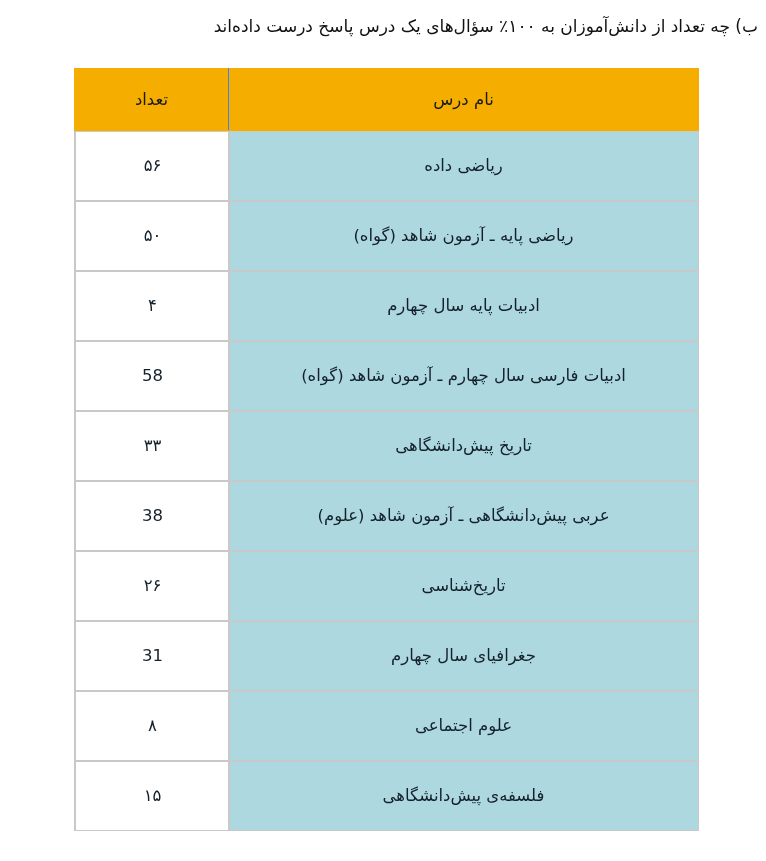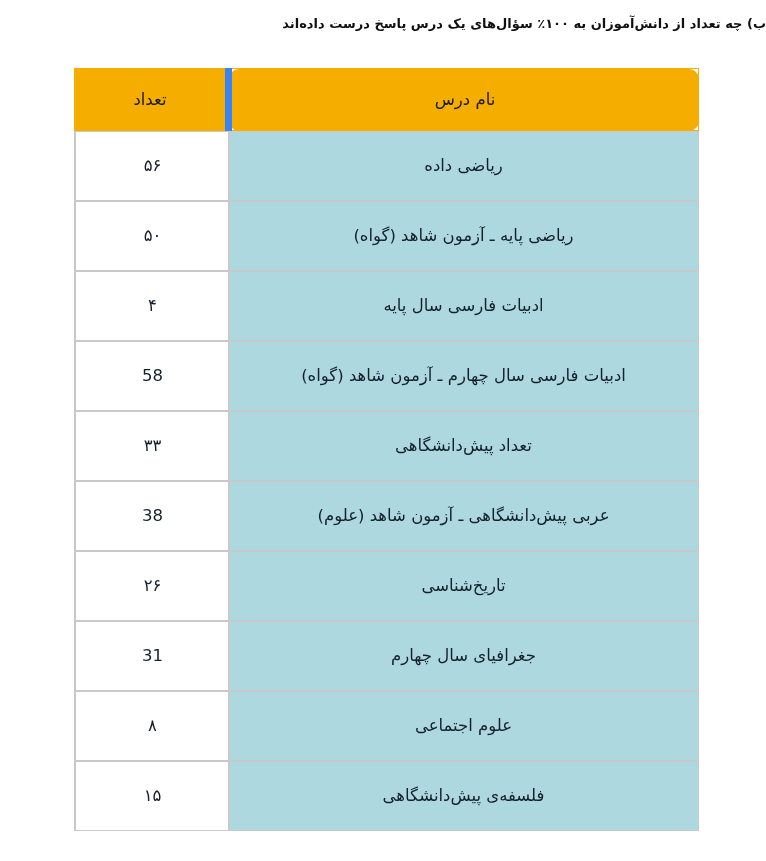--- a/index.html
+++ b/index.html
@@ -16,25 +16,25 @@
   }
   .page {
     position: relative;
     width: 766px;
     height: 861px;
     box-sizing: border-box;
   }
   .caption {
     direction: rtl;
     text-align: right;
-    font-size: 13px;
-    font-weight: 700;
+    font-size: 17px;
+    font-weight: 400;
     line-height: 1.5;
     color: #111111;
-    padding: 14px 0 0 12px;
+    padding: 14px 8px 0 12px;
     white-space: nowrap;
   }
   .table-wrap {
     position: absolute;
     top: 68px;
     right: 67px;
     width: 624px;
   }
   table.data-table {
     border-collapse: collapse;
@@ -60,22 +60,21 @@
   }
   table.data-table thead th {
     background: #f5ad00;
     color: #1a1a1a;
     font-weight: 400;
     height: 62px;
     border: 1px solid #f5ad00;
     outline: none;
   }
   table.data-table thead th.th-name {
-    border-left: 7px solid #3b82f6;
-    border-radius: 10px;
+    border-left: 1px solid #3b82f6;
   }
   table.data-table tbody td {
     height: 70px;
     border: 1px solid #ffffff;
     padding-left: 12px;
   }
   table.data-table tbody td.cell-name {
     background: #add8e0;
     color: #14202a;
     padding: 6px 14px;
@@ -114,29 +113,29 @@
       <tbody>
         <tr>
           <td class="cell-name">ریاضی داده</td>
           <td class="cell-count">۵۶</td>
         </tr>
         <tr>
           <td class="cell-name">ریاضی پایه ـ آزمون شاهد (گواه)</td>
           <td class="cell-count">۵۰</td>
         </tr>
         <tr>
-          <td class="cell-name">ادبیات فارسی سال پایه</td>
+          <td class="cell-name">ادبیات پایه سال چهارم</td>
           <td class="cell-count">۴</td>
         </tr>
         <tr>
           <td class="cell-name">ادبیات فارسی سال چهارم ـ آزمون شاهد (گواه)</td>
           <td class="cell-count">58</td>
         </tr>
         <tr>
-          <td class="cell-name">تعداد پیش‌دانشگاهی</td>
+          <td class="cell-name">تاریخ پیش‌دانشگاهی</td>
           <td class="cell-count">۳۳</td>
         </tr>
         <tr>
           <td class="cell-name">عربی پیش‌دانشگاهی ـ آزمون شاهد (علوم)</td>
           <td class="cell-count">38</td>
         </tr>
         <tr>
           <td class="cell-name">تاریخ‌شناسی</td>
           <td class="cell-count">۲۶</td>
         </tr>

